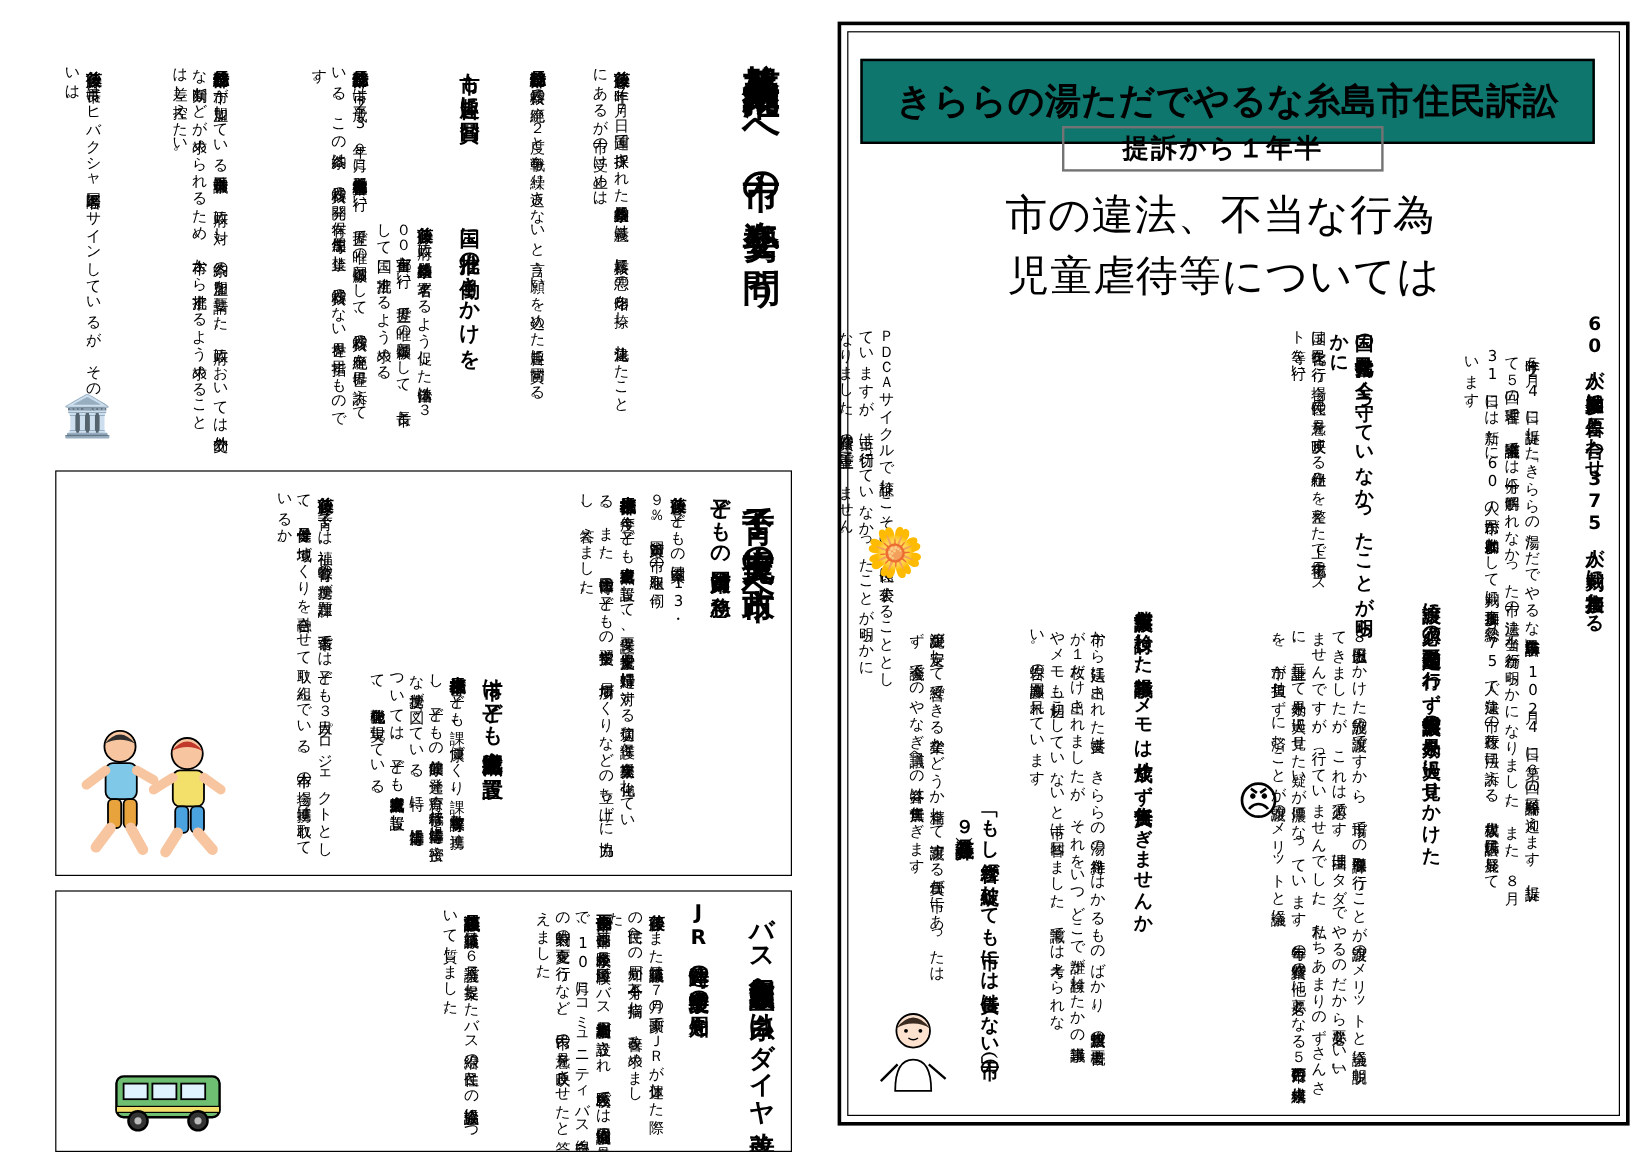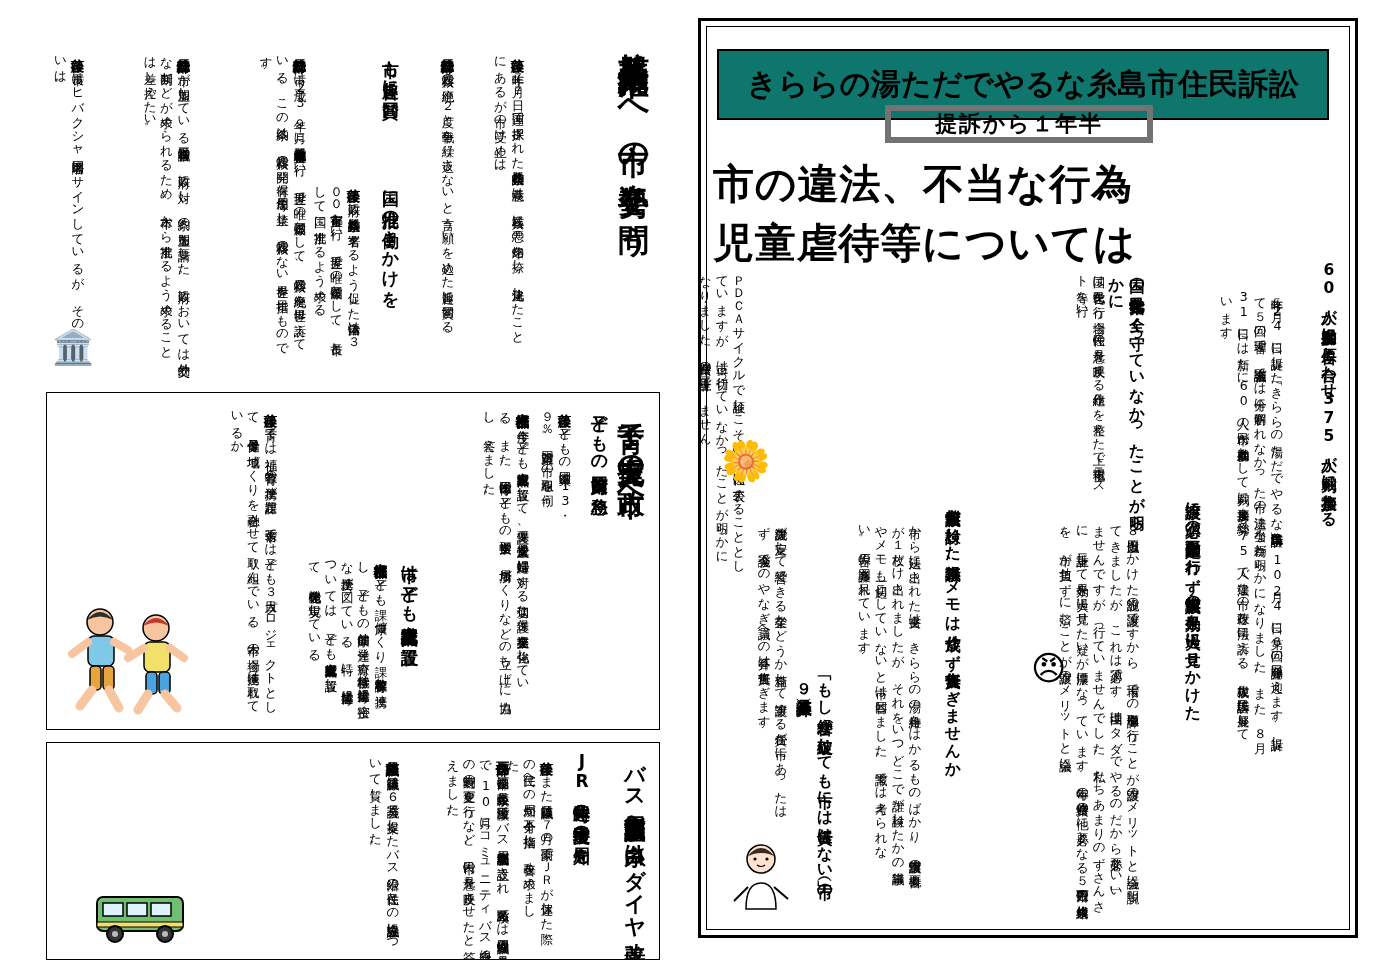--- a/index.html
+++ b/index.html
@@ -124,39 +124,39 @@
   }
   .title-band span {
     font-size: 30px;
     font-weight: bold;
     letter-spacing: 0.01em;
   }
   .subtitle-box {
     position: absolute;
     left: 184px; top: 84px;
     width: 268px; height: 38px;
-    border: 6px solid #737373;
+    border: 2px solid #737373;
     box-sizing: border-box;
     display: flex;
     align-items: center;
     justify-content: center;
   }
   .subtitle-box span {
     font-size: 22px;
     font-weight: bold;
     letter-spacing: 0.08em;
   }
   .main-head {
     position: absolute;
     left: 12px;
     top: 134px;
     width: 616px;
-    text-align: left;
-    font-size: 41px;
-    font-weight: bold;
+    text-align: center;
+    font-size: 35px;
+    font-weight: normal;
     letter-spacing: 0.02em;
     line-height: 1.45;
   }
   .main-head .l1 { padding-right: 8px; }
   .main-head .l2 { padding-right: 2px; }
 
   .r-col {
     position: absolute;
     font-size: 12.5px;
   }

